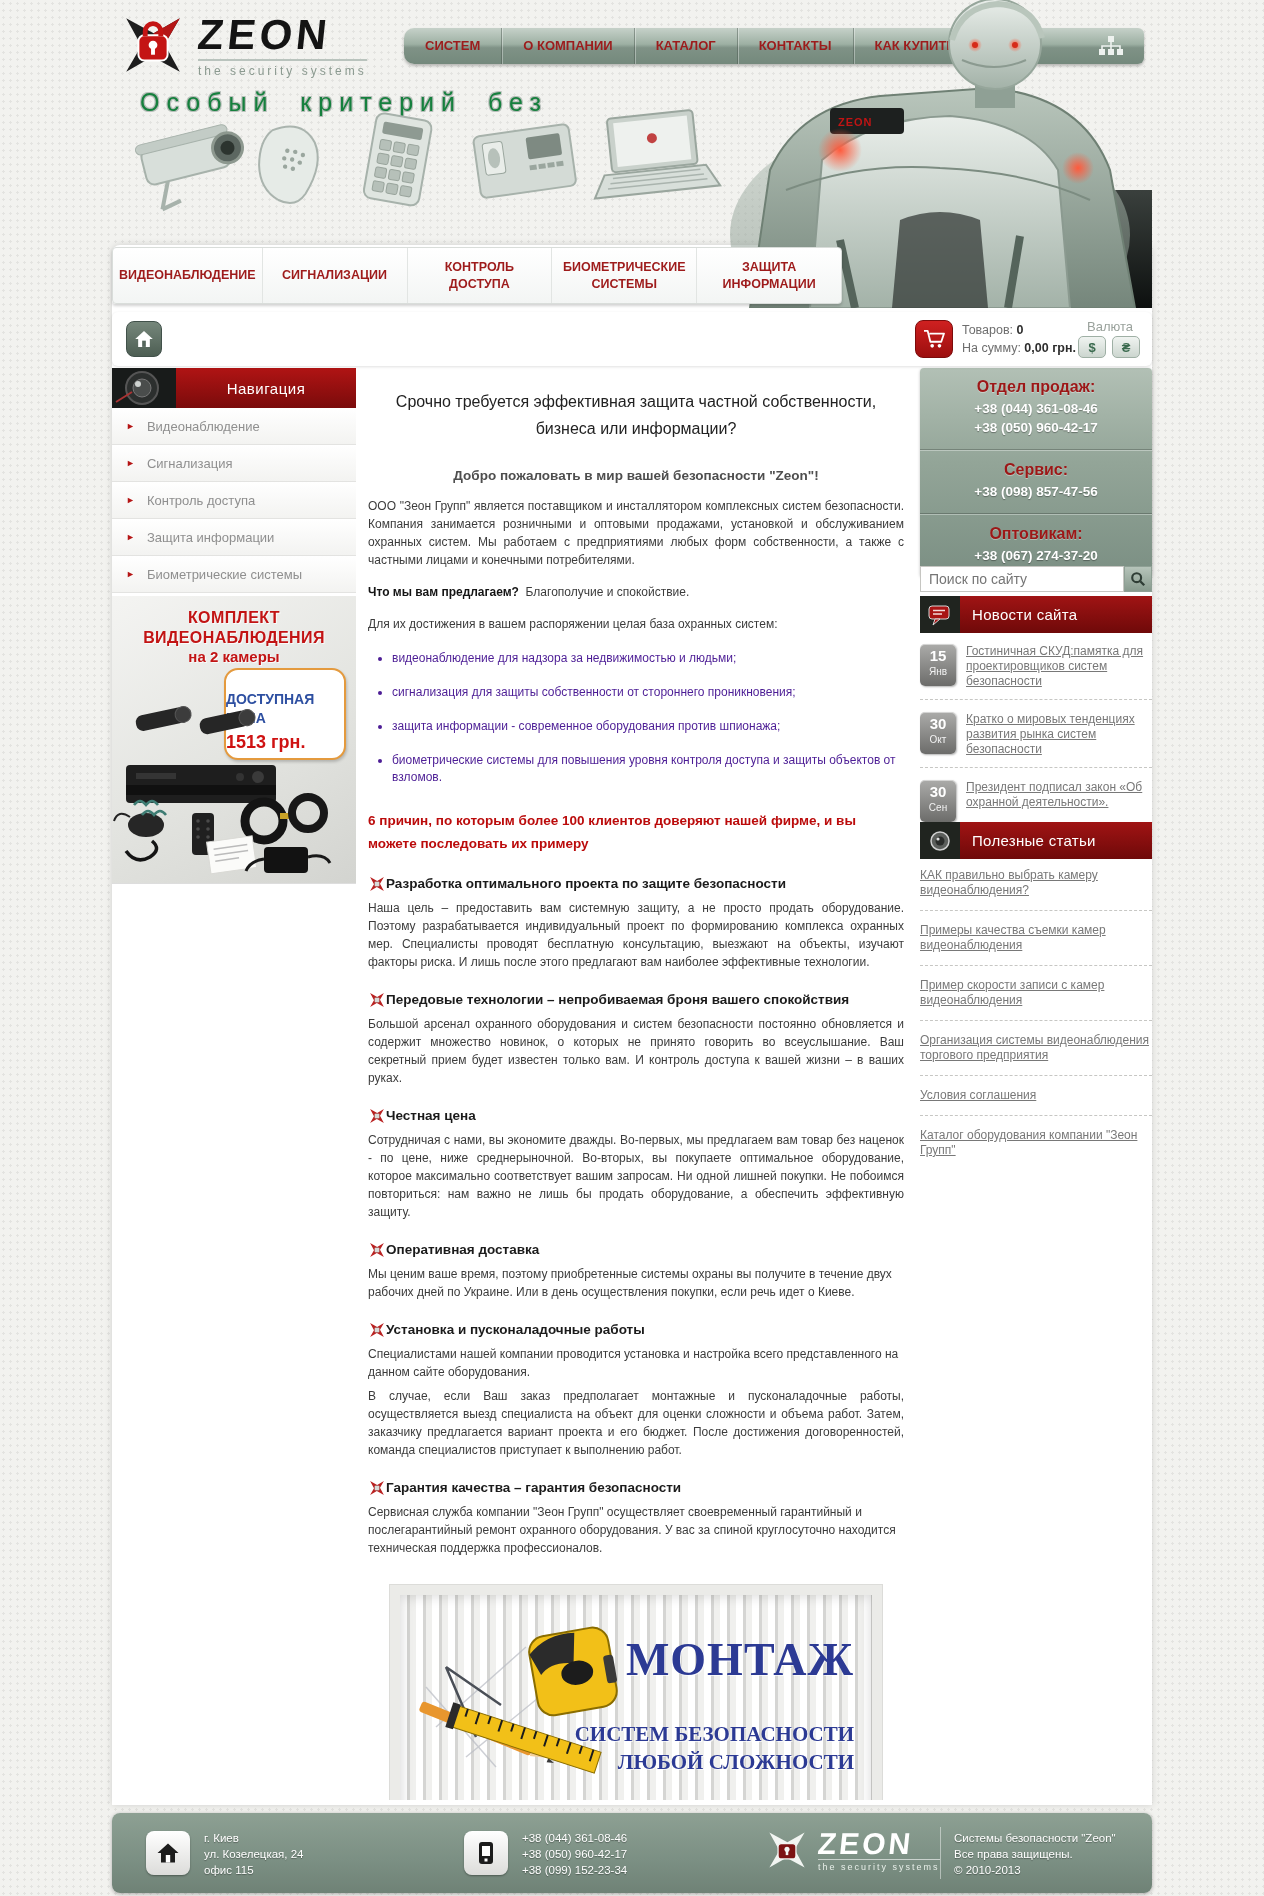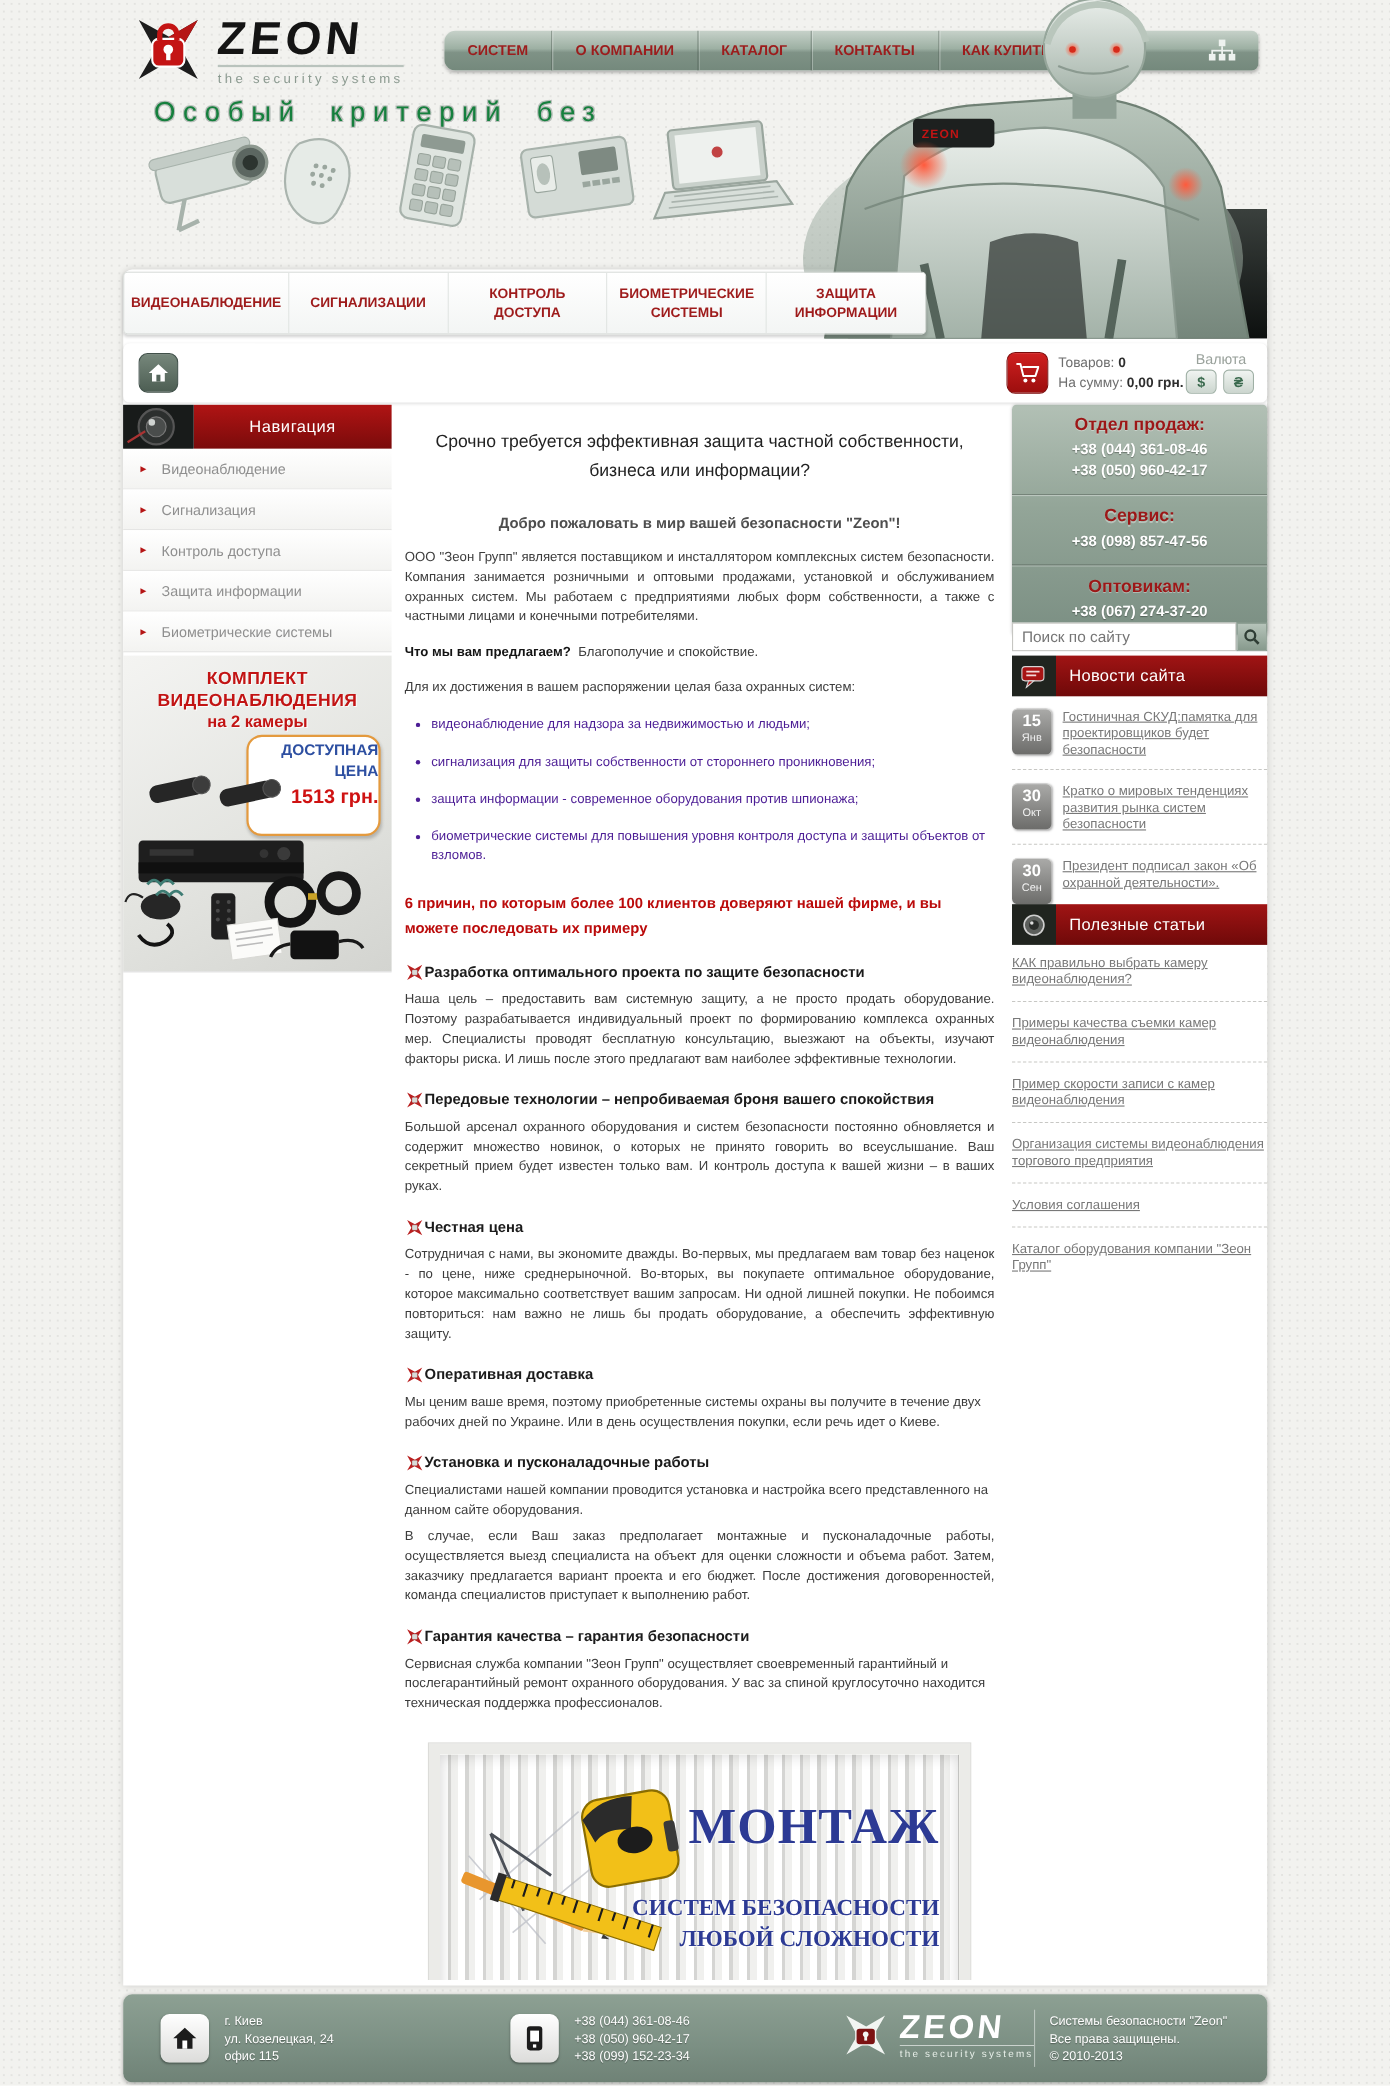--- a/index.html
+++ b/index.html
@@ -74,21 +74,21 @@
   .sb-item .tri { color:#b51515; font-size:9px; }
   .sb-item .lbl { color:#8f8f8f; font-size:13px; }
 
   .promo { left:112px; top:596px; width:244px; height:288px; z-index:4; cursor:pointer;
     background:linear-gradient(150deg,#f4f4f2 0%,#e3e4e0 55%,#d3d4d0 100%); border-bottom:1px solid #ddd; overflow:hidden; }
   .promo-t1,.promo-t2 { text-align:center; font-weight:bold; font-size:16px; color:#c21414; letter-spacing:.4px;
     text-shadow:1px 1px 0 rgba(255,255,255,.8); line-height:1.25; }
   .promo-t1 { padding-top:12px; }
   .promo-t3 { text-align:center; font-weight:bold; font-size:15px; color:#c21414; text-shadow:1px 1px 0 rgba(255,255,255,.8); }
   .price-box { position:absolute; right:10px; top:72px; width:122px; height:92px; background:#fff;
-    border:2px solid #e49a3e; border-radius:14px; text-align:right; padding-top:2px; box-shadow:1px 2px 3px rgba(0,0,0,.2); }
+    border:2px solid #e49a3e; border-radius:14px; text-align:left; padding-top:20px; box-shadow:1px 2px 3px rgba(0,0,0,.2); }
   .price-w { font-size:14px; font-weight:bold; color:#2d4fa1; line-height:1.35; }
   .price-v { font-size:18px; font-weight:bold; color:#cf1212; margin-top:4px; }
   .kit-svg { position:absolute; left:0; bottom:0; }
 
   
   .main { left:366px; top:368px; width:540px; height:1432px; overflow:hidden; z-index:4; background:#fff; padding:14px 2px 0 2px; }
   .main h1 { font-size:16px; font-weight:normal; color:#222; text-align:center; line-height:1.7; margin:6px 10px 4px; }
   .welcome { text-align:center; font-weight:bold; font-size:13.5px; color:#4e4e4e; margin:26px 0 10px; }
   .main p { font-size:12px; line-height:18px; color:#3c3c3c; margin:14px 0; text-align:justify; }
   .main p.left { text-align:left; }
@@ -584,21 +584,21 @@
   </div>
   <div class="ph-title">Новости сайта</div>
 </div>
 
 <div class="abs news">
   <div class="news-item">
     <div class="date-badge">
       <div class="d">15</div>
       <div class="m">Янв</div>
     </div>
-    <span class="news-link">Гостиничная СКУД:памятка для проектировщиков будет безопасности</span>
+    <span class="news-link">Гостиничная СКУД:памятка для проектировщиков систем безопасности</span>
   </div>
   <div class="news-item">
     <div class="date-badge">
       <div class="d">30</div>
       <div class="m">Окт</div>
     </div>
     <span class="news-link">Кратко о мировых тенденциях развития рынка систем безопасности</span>
   </div>
   <div class="news-item" style="border-bottom:none;">
     <div class="date-badge">

